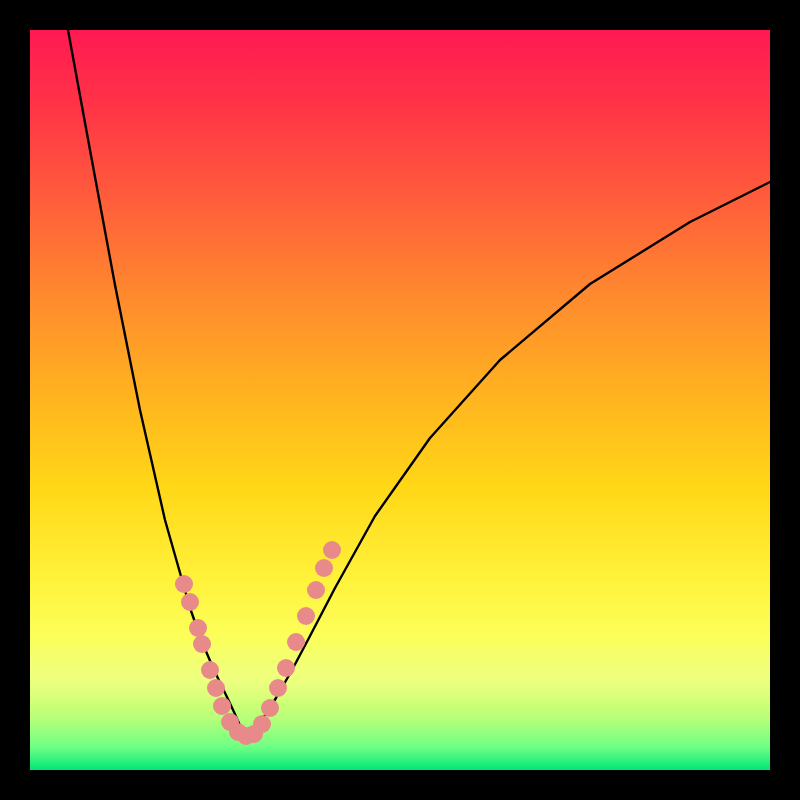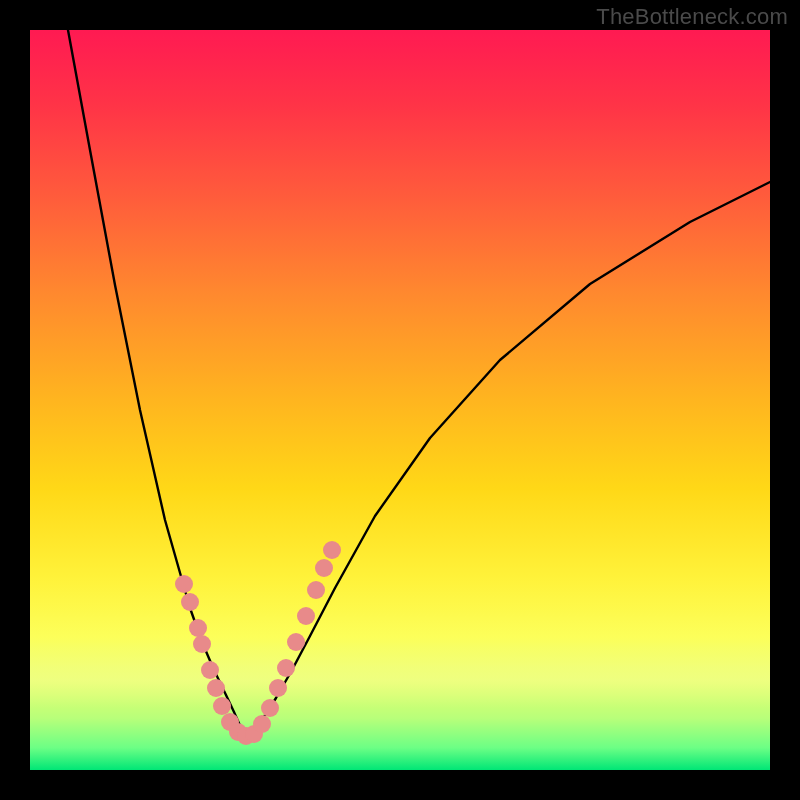--- a/index.html
+++ b/index.html
@@ -104,14 +104,13 @@
           <circle cx="248" cy="658" r="9" fill="#e88a8a"></circle>
           <circle cx="256" cy="638" r="9" fill="#e88a8a"></circle>
           <circle cx="266" cy="612" r="9" fill="#e88a8a"></circle>
           <circle cx="276" cy="586" r="9" fill="#e88a8a"></circle>
           <circle cx="286" cy="560" r="9" fill="#e88a8a"></circle>
           <circle cx="294" cy="538" r="9" fill="#e88a8a"></circle>
           <circle cx="302" cy="520" r="9" fill="#e88a8a"></circle>
         </g>
     </svg>
   </div>
-  <div class="watermark">TheBottleneck.com</div>
 </div>
 
 </body></html>

